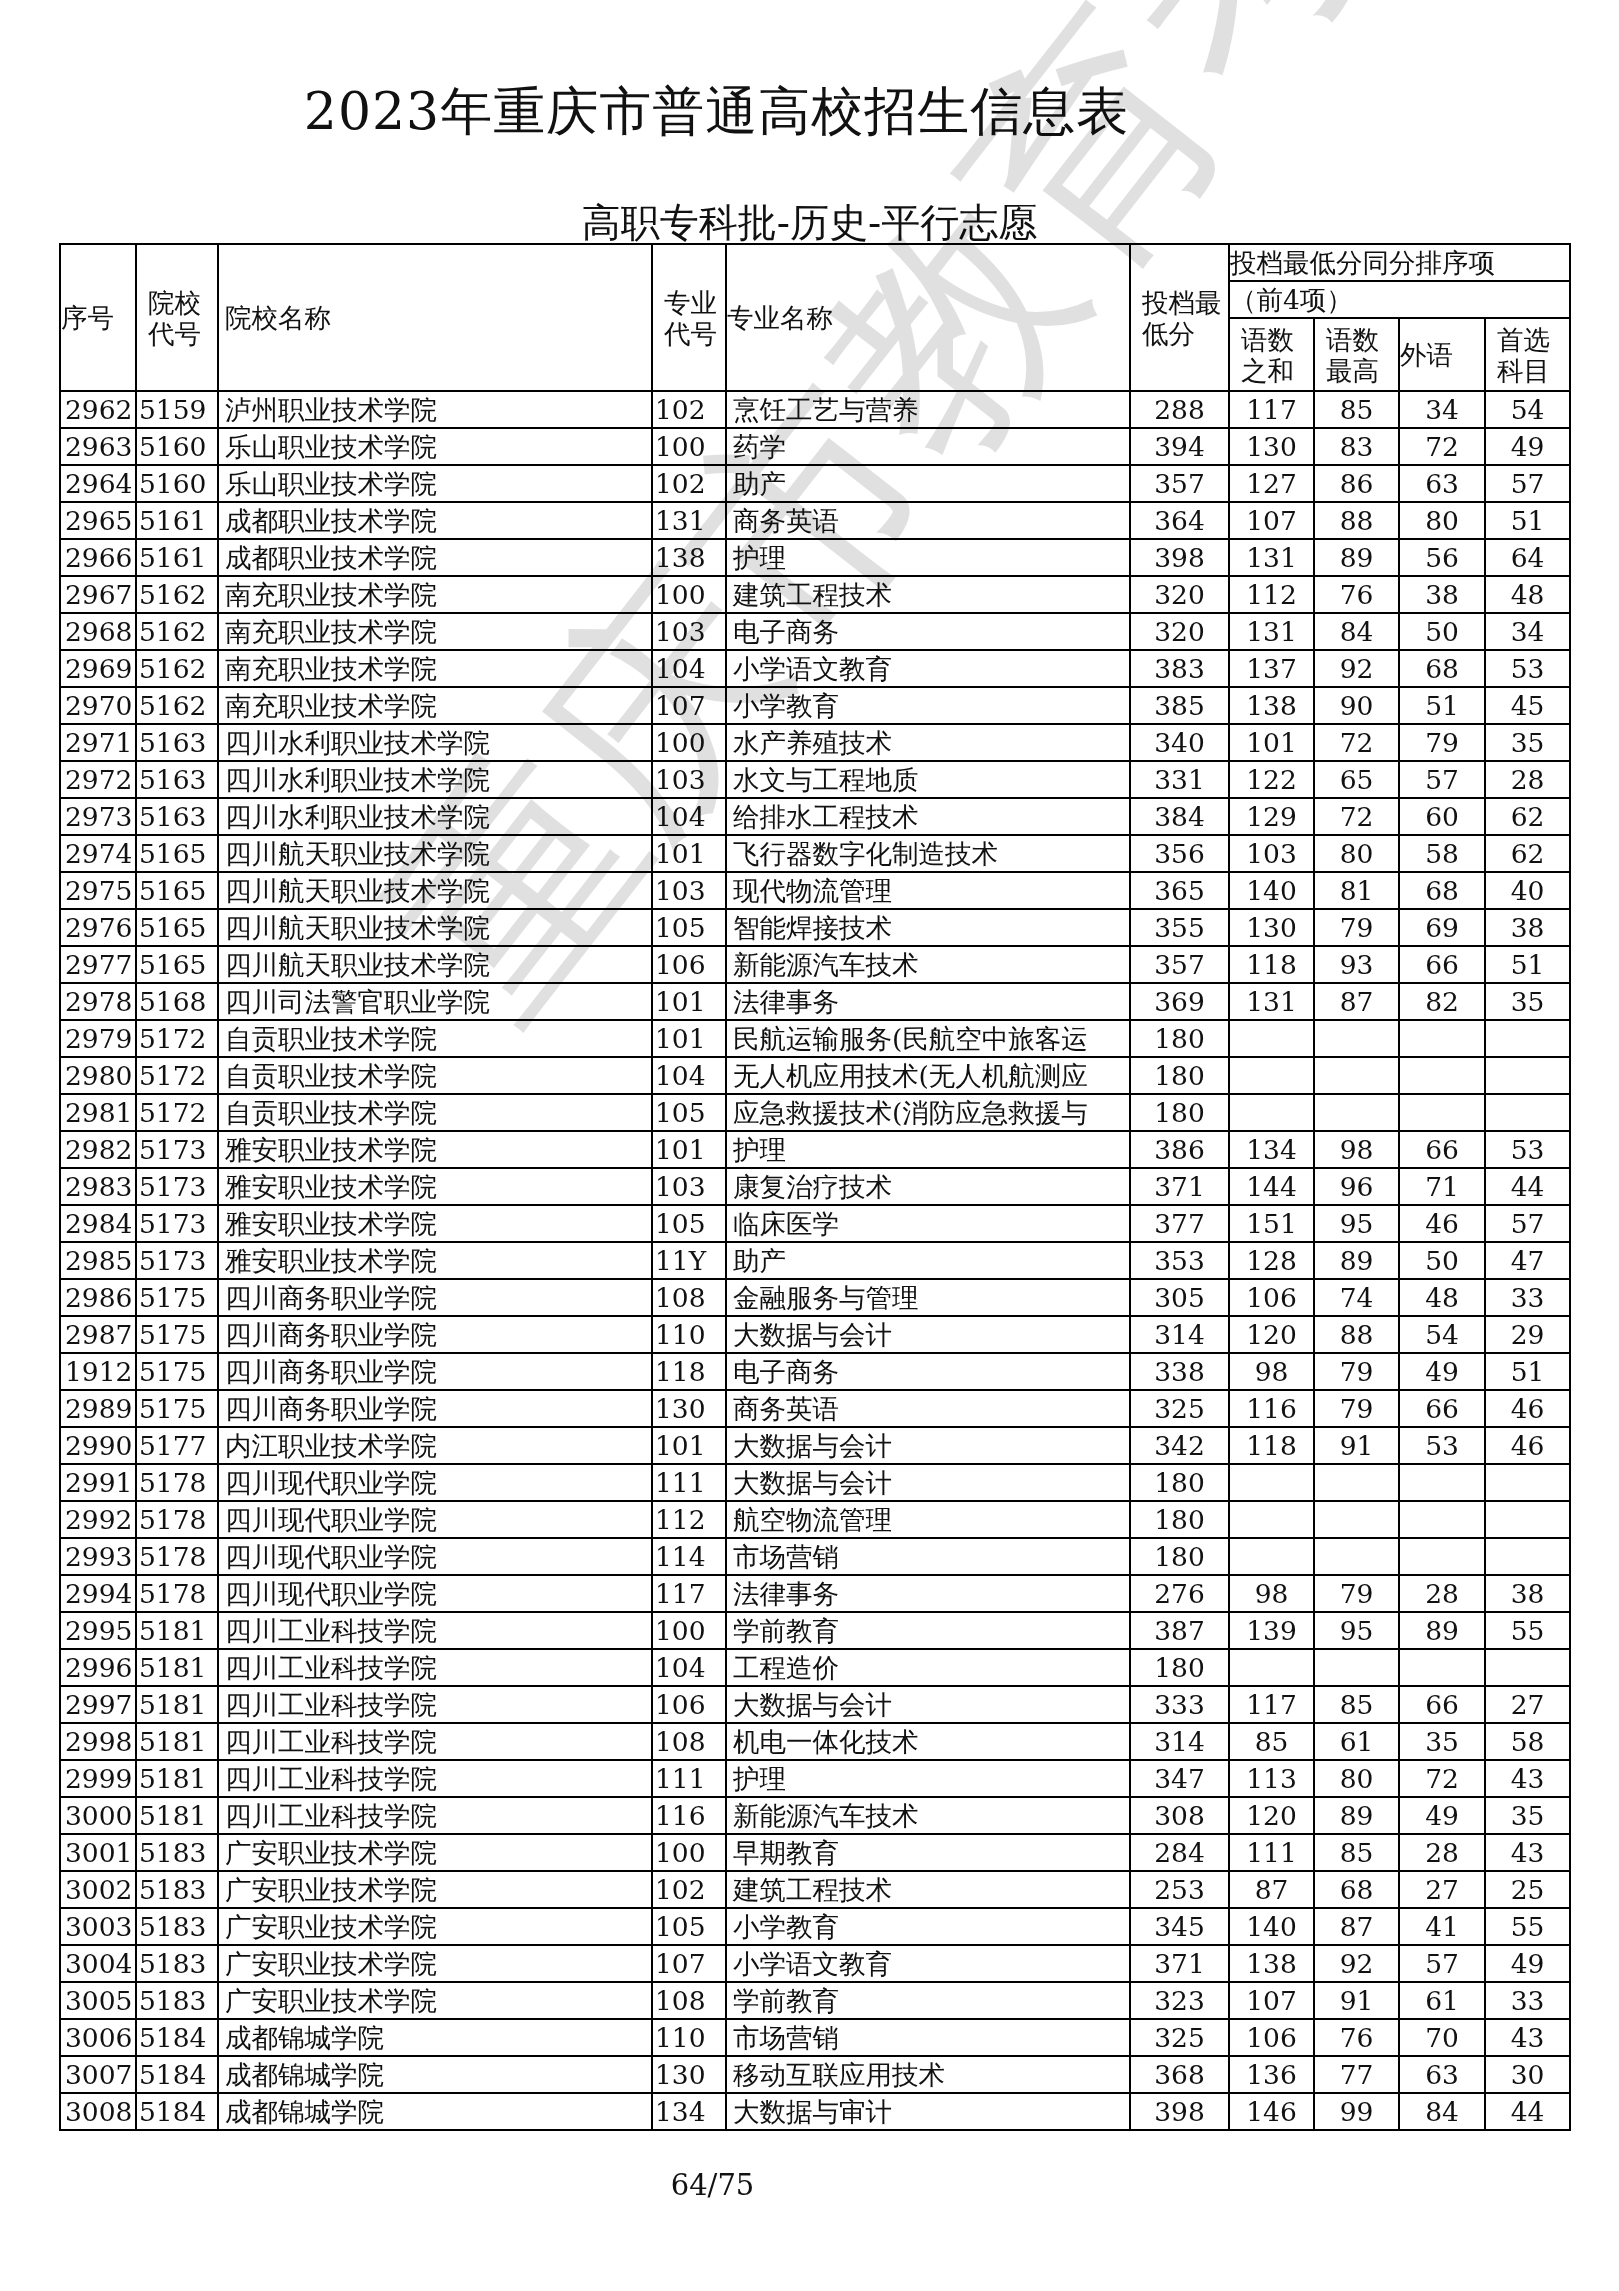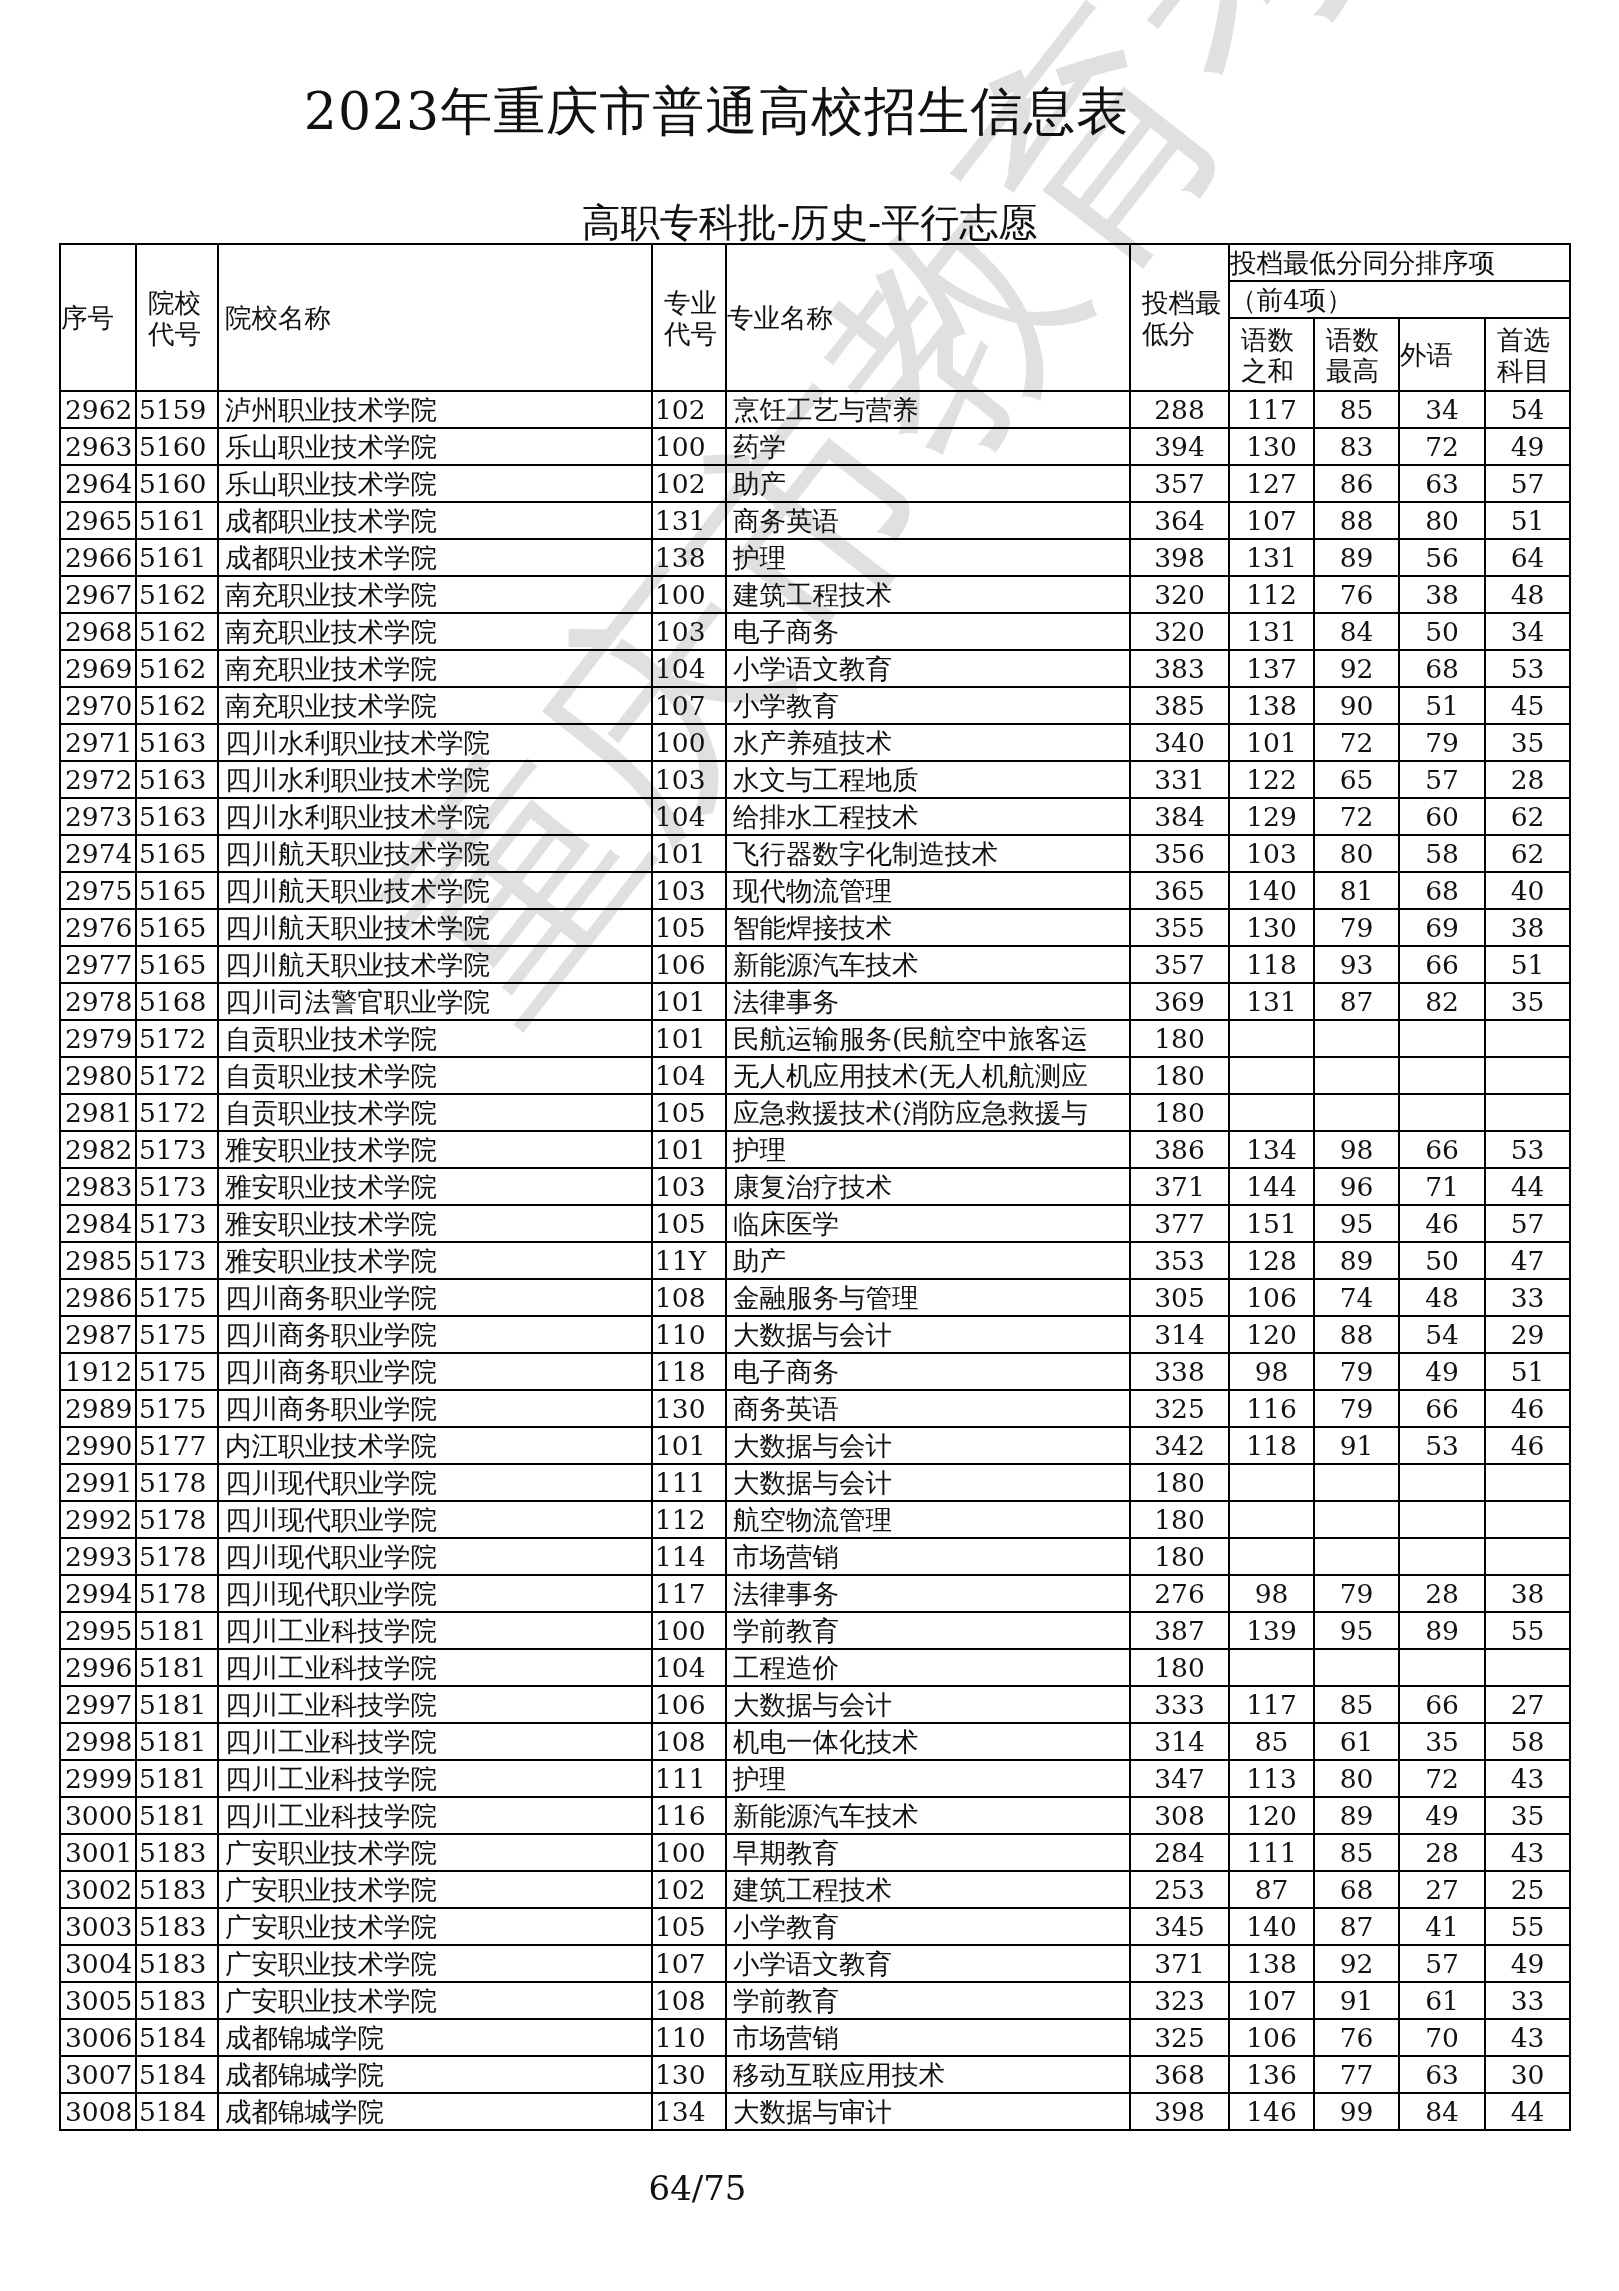--- a/index.html
+++ b/index.html
@@ -13,21 +13,21 @@
   tbody td { line-height:32px; border-top:2.9px solid #000; }
   .c { text-align:left; }
   .l { text-align:left; padding-left:5.9px; }
   .num { text-align:center; }
   .seq { text-align:left; padding-left:4px; }
   .code { text-align:left; padding-left:2px; }
   thead tr.h1 th { height:35px; }
   thead tr.h2 th { height:35px; }
   thead tr.h3 th { height:71px; }
   .wrap { white-space:normal;padding-left:11px; }
-  .pager { position:absolute; left:1px; width:1393px; top:2168px; text-align:center; font-size:34px; }
+  .pager { position:absolute; left:16px; width:1393px; top:2168px; text-align:center; font-size:29px; }
   .watermark { position:absolute; left:323px; top:882px; font-size:235px; color:rgba(0,0,0,0.12); transform:rotate(-52deg); transform-origin:left top; white-space:nowrap; pointer-events:none; font-family:"DejaVu Serif",serif; }
 </style>
 </head>
 <body>
 
 <div class="title">2023年重庆市普通高校招生信息表</div>
 <div class="subtitle">高职专科批-历史-平行志愿</div>
 <div class="watermark">重庆市教育考试院</div>
 
 <table>

